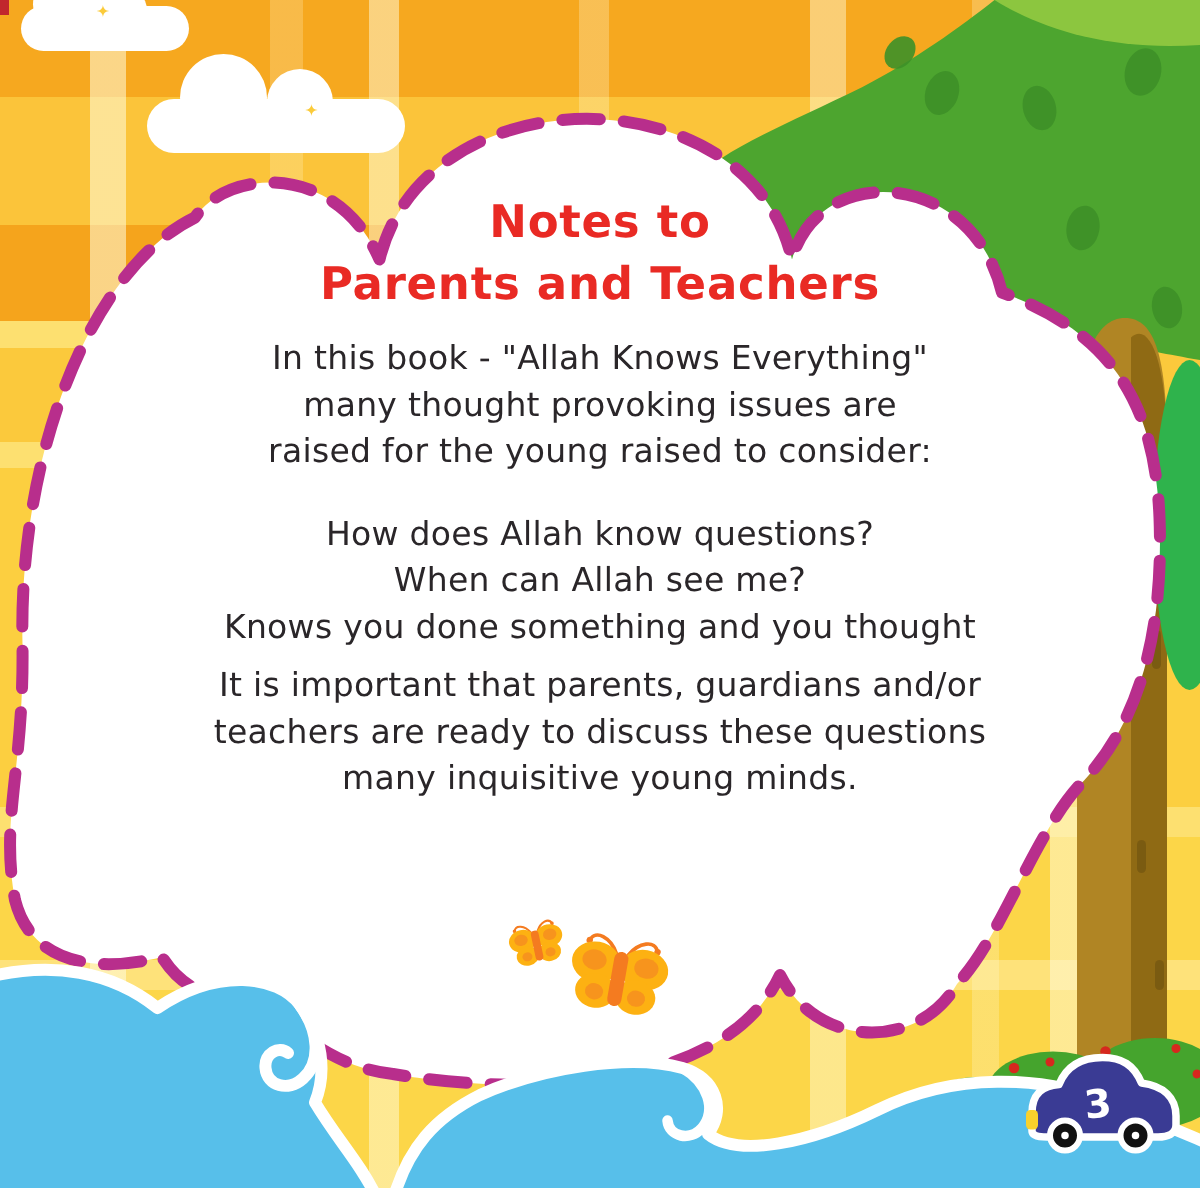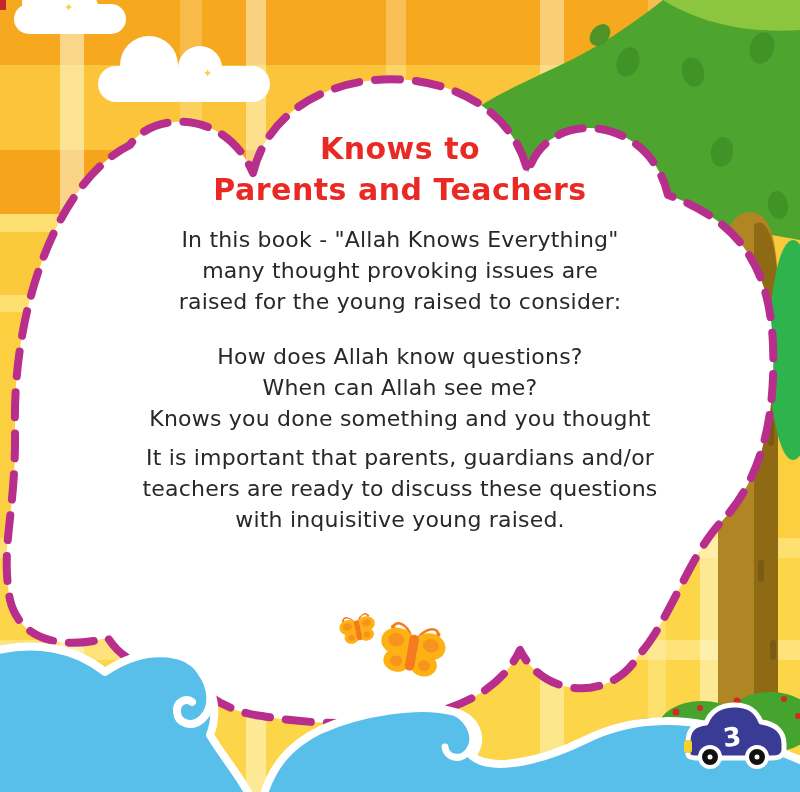--- a/index.html
+++ b/index.html
@@ -108,36 +108,36 @@
              C480,735 330,728 262,716
              C225,712 196,690 170,660
              C150,668 125,665 108,638
              C60,650 20,640 10,600
              C0,545 16,515 15,430
              C12,300 62,178 130,145
              C152,112 225,108 253,173 Z" fill="#ffffff" stroke="#b82e8c" stroke-width="8" stroke-dasharray="25 16" stroke-linecap="round" stroke-linejoin="round"></path>
   </svg>
 
   <div class="note-text">
-    <div class="note-title">Knows to</div>
+    <div class="note-title">Notes to</div>
     <div class="note-title">Parents and Teachers</div>
     <div class="para para-intro">
       <div>In this book - "Allah Knows Everything"</div>
       <div>many thought provoking issues are</div>
       <div>raised for the young raised to consider:</div>
     </div>
     <div class="para para-questions">
       <div>How does Allah know questions?</div>
       <div>When can Allah see me?</div>
       <div>Knows you done something and you thought</div>
     </div>
     <div class="para para-closing">
       <div>It is important that parents, guardians and/or</div>
       <div>teachers are ready to discuss these questions</div>
-      <div>with inquisitive young raised.</div>
+      <div>many inquisitive young minds.</div>
     </div>
   </div>
 
   <svg class="scene z7" width="800" height="792" viewBox="0 0 800 792">
     <defs>
       <g id="bfly">
         <path d="M-3,-12 C-7,-19 -15,-22 -17,-16" stroke="#f47b20" stroke-width="1.8" fill="none" stroke-linecap="round"></path>
         <path d="M3,-12 C7,-19 15,-22 17,-16" stroke="#f47b20" stroke-width="1.8" fill="none" stroke-linecap="round"></path>
         <circle cx="-17" cy="-16" r="1.6" fill="#f47b20"></circle>
         <circle cx="17" cy="-16" r="1.6" fill="#f47b20"></circle>

